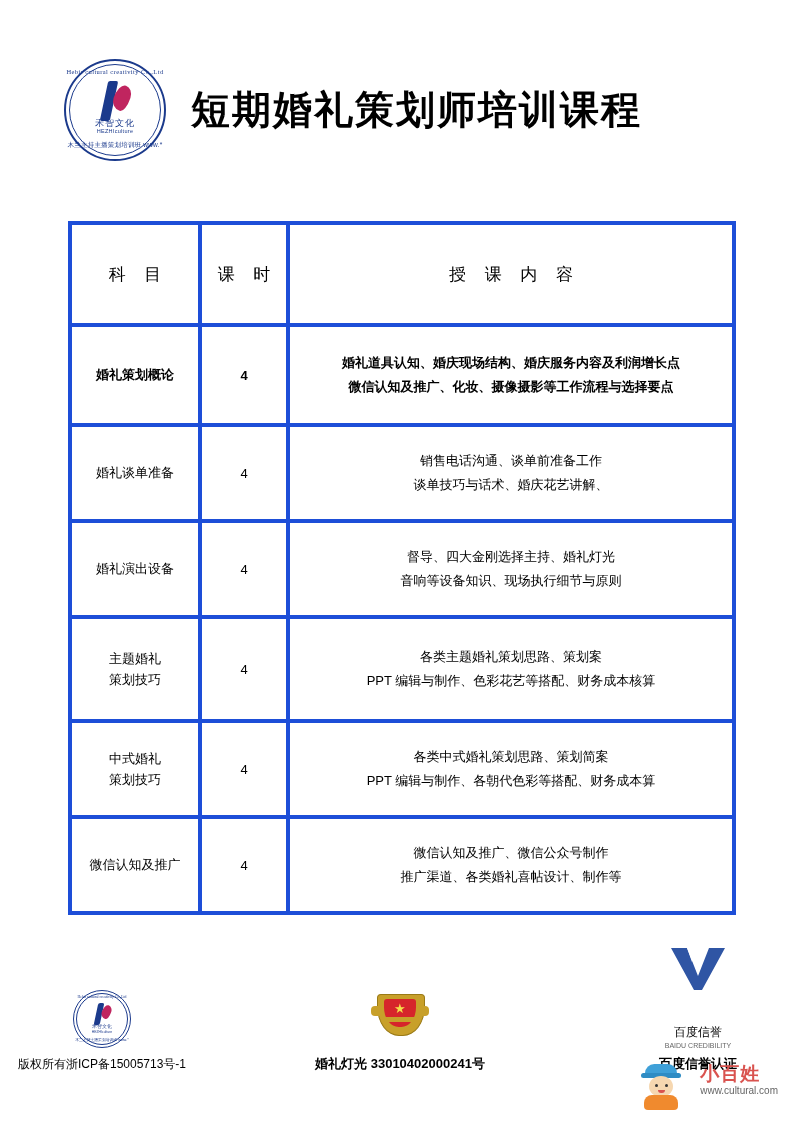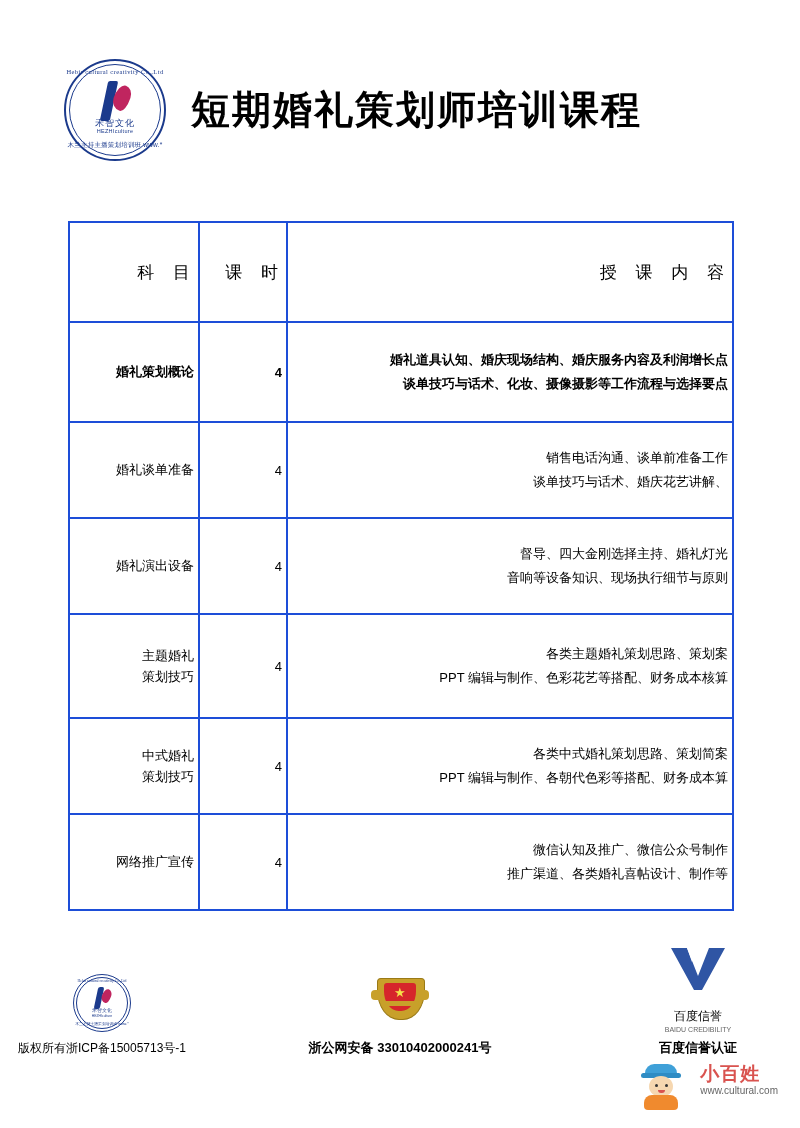--- a/index.html
+++ b/index.html
@@ -116,23 +116,23 @@
   
   .table-wrap {
     margin: 56px 68px 0 68px;
   }
   table.course {
     border-collapse: collapse;
     width: 664px;
     table-layout: fixed;
   }
   table.course td, table.course th {
-    border: 2px solid #1d4ed8;
+    border: 4px solid #1d4ed8;
     vertical-align: middle;
-    text-align: right;
+    text-align: center;
   }
   table.course thead th {
     height: 96px;
     font-weight: normal;
     font-size: 17px;
     letter-spacing: 7px;
     text-indent: 7px;
   }
   .col-subject { width: 130px; }
   .col-hours   { width: 88px; }
@@ -313,21 +313,21 @@
         <th>课 时</th>
         <th>授 课 内 容</th>
       </tr>
     </thead>
     <tbody>
       <tr class="row-h1">
         <td class="subject">婚礼策划概论</td>
         <td class="hours">4</td>
         <td class="content">
           <div>婚礼道具认知、婚庆现场结构、婚庆服务内容及利润增长点</div>
-          <div>谈单技巧与话术、化妆、摄像摄影等工作流程与选择要点</div>
+          <div>微信认知及推广、化妆、摄像摄影等工作流程与选择要点</div>
         </td>
       </tr>
       <tr class="row-h2">
         <td class="subject">婚礼谈单准备</td>
         <td class="hours">4</td>
         <td class="content">
           <div>销售电话沟通、谈单前准备工作</div>
           <div>谈单技巧与话术、婚庆花艺讲解、</div>
         </td>
       </tr>
@@ -355,21 +355,21 @@
           <div>中式婚礼</div>
           <div>策划技巧</div>
         </td>
         <td class="hours">4</td>
         <td class="content">
           <div>各类中式婚礼策划思路、策划简案</div>
           <div>PPT 编辑与制作、各朝代色彩等搭配、财务成本算</div>
         </td>
       </tr>
       <tr class="row-h6">
-        <td class="subject">网络推广宣传</td>
+        <td class="subject">微信认知及推广</td>
         <td class="hours">4</td>
         <td class="content">
           <div>微信认知及推广、微信公众号制作</div>
           <div>推广渠道、各类婚礼喜帖设计、制作等</div>
         </td>
       </tr>
     </tbody>
   </table>
 </div>
 
@@ -397,35 +397,35 @@
     <div class="badge">
       <div class="mark">
         <div class="emblem">
           <div class="shield"></div>
           <div class="inner"></div>
           <div class="wings"></div>
           <div class="bar"></div>
           <div class="star">★</div>
         </div>
       </div>
-      <div class="caption bold">浙公网安备 33010402000241号</div>
+      <div class="caption bold">婚礼灯光 33010402000241号</div>
     </div>
 
     <div class="badge">
       <div class="mark">
         <div class="vmark">
           <svg width="74" height="46" viewBox="0 0 74 46" aria-hidden="true">
             <path d="M10 2 L26 2 L37 30 L48 2 L64 2 L41 44 L33 44 Z" fill="#2f55a4"></path>
             <path d="M20 2 L37 2 L37 14 L28 14 Z" fill="#ffffff" opacity="0"></path>
             <path d="M26 2 L37 2 L31 16 Z" fill="#ffffff"></path>
           </svg>
           <div style="height:1px"></div>
         </div>
       </div>
-      <div class="caption" style="margin-top:2px">百度信誉</div>
+      <div class="caption" style="margin-top:18px">百度信誉</div>
       <div class="caption" style="font-size:7px;color:#666;margin-top:1px">BAIDU CREDIBILITY</div>
       <div class="caption bold">百度信誉认证</div>
     </div>
 
   </div>
 </div>
 
 <div class="watermark">
   <div class="wm-face">
     <div class="hat"></div>

